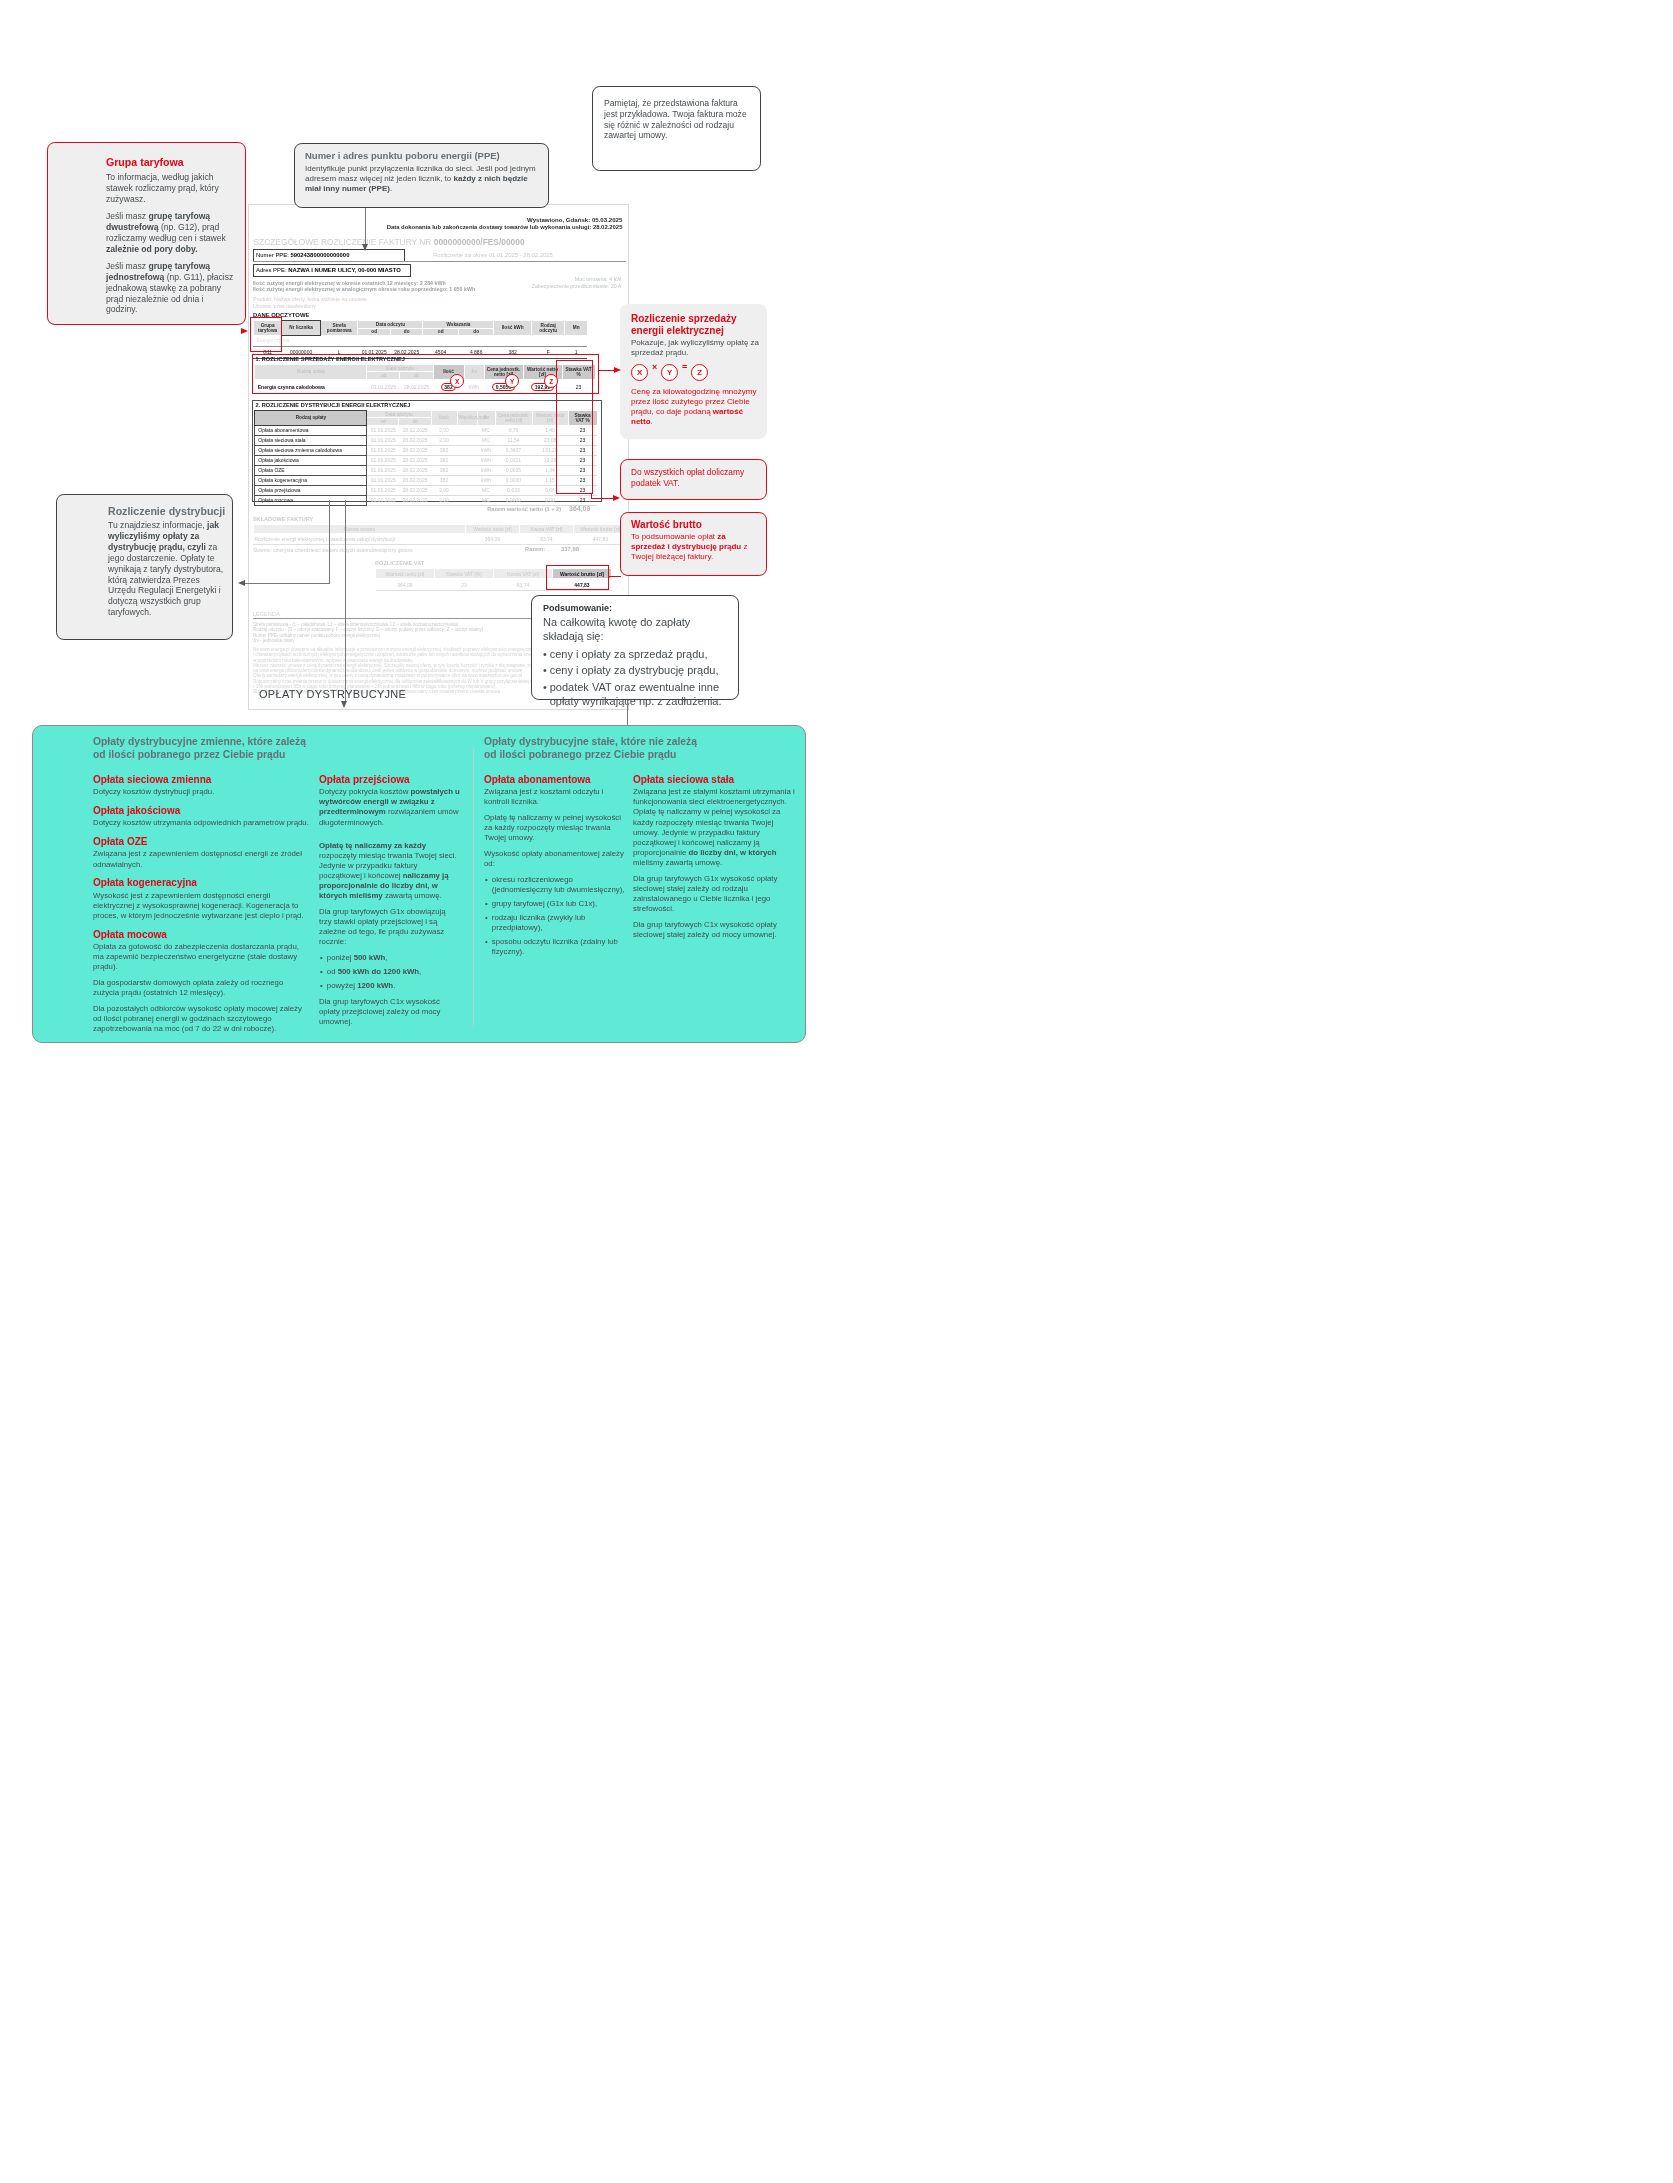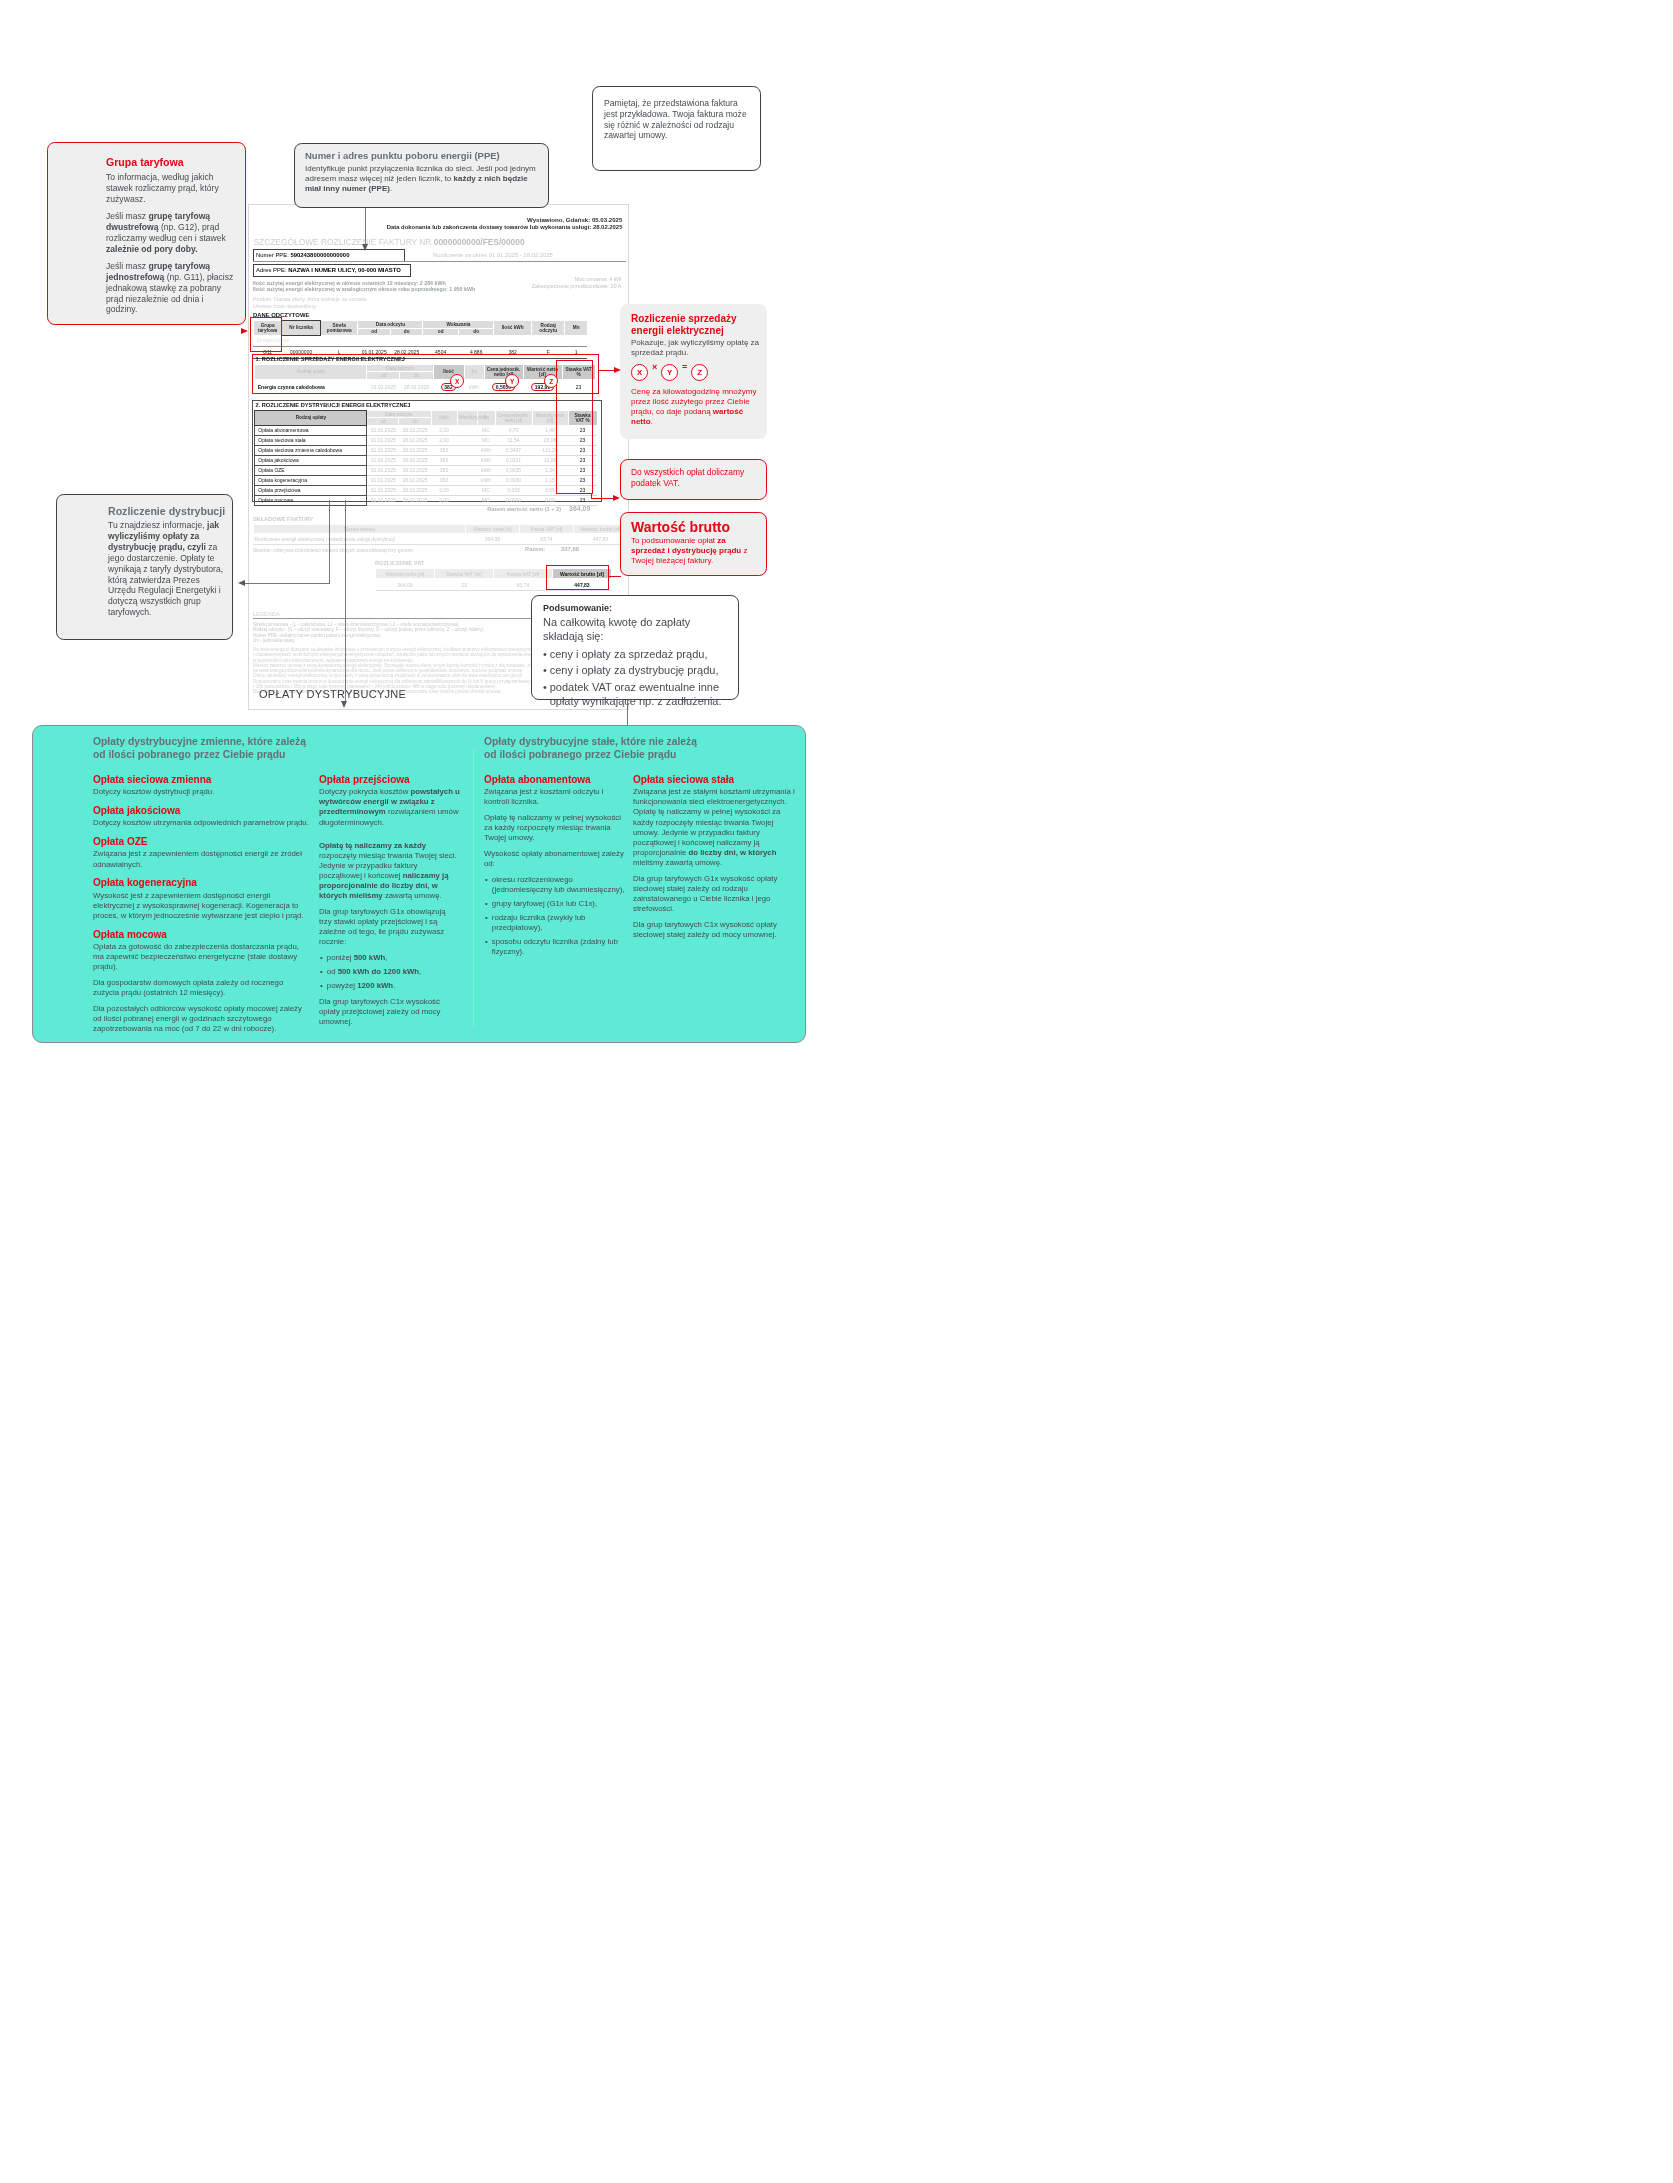--- a/index.html
+++ b/index.html
@@ -109,21 +109,21 @@
       </div>
       <p class="red-text"><span>Cenę za kilowatogodzinę mnożymy przez ilość zużytego przez Ciebie prądu, co daje podaną </span><b>wartość netto</b><span>.</span></p>
     </div>
   </div>
 
   <div class="co bred" style="left:620px;top:459px;width:147px;height:41px;padding:7.3px 10px">
     <div class="co-body red-text" style="font-size:8.4px">Do wszystkich opłat doliczamy podatek VAT.</div>
   </div>
 
   <div class="co bred" style="left:620px;top:512px;width:147px;height:64px;padding:6.1px 10px">
-    <div class="co-title-red" style="font-size:14px;margin-bottom:1.1px">Wartość brutto</div>
+    <div class="co-title-red" style="font-size:10px;margin-bottom:1.1px">Wartość brutto</div>
     <div class="co-body red-text" style="font-size:8px"><span>To podsumowanie opłat </span><b>za sprzedaż i dystrybucję prądu</b><span> z Twojej bieżącej faktury.</span></div>
   </div>
 
   <div class="co bdark" style="left:56px;top:494px;width:177px;height:146px;padding:10px 6.7px 0 51px">
     <div class="co-title-gray">Rozliczenie dystrybucji</div>
     <div class="co-body"><span>Tu znajdziesz informacje, </span><b>jak wyliczyliśmy opłaty za dystrybucję prądu, czyli</b><span> za jego dostarczenie. Opłaty te wynikają z taryfy dystrybutora, którą zatwierdza Prezes Urzędu Regulacji Energetyki i dotyczą wszystkich grup taryfowych.</span></div>
   </div>
 
   <div class="co white bdark" style="left:531px;top:595px;width:208px;height:105px;padding:7.3px 11px">
     <div style="font-weight:bold;font-size:9px;color:#2e3336;margin-bottom:2.8px">Podsumowanie:</div>

